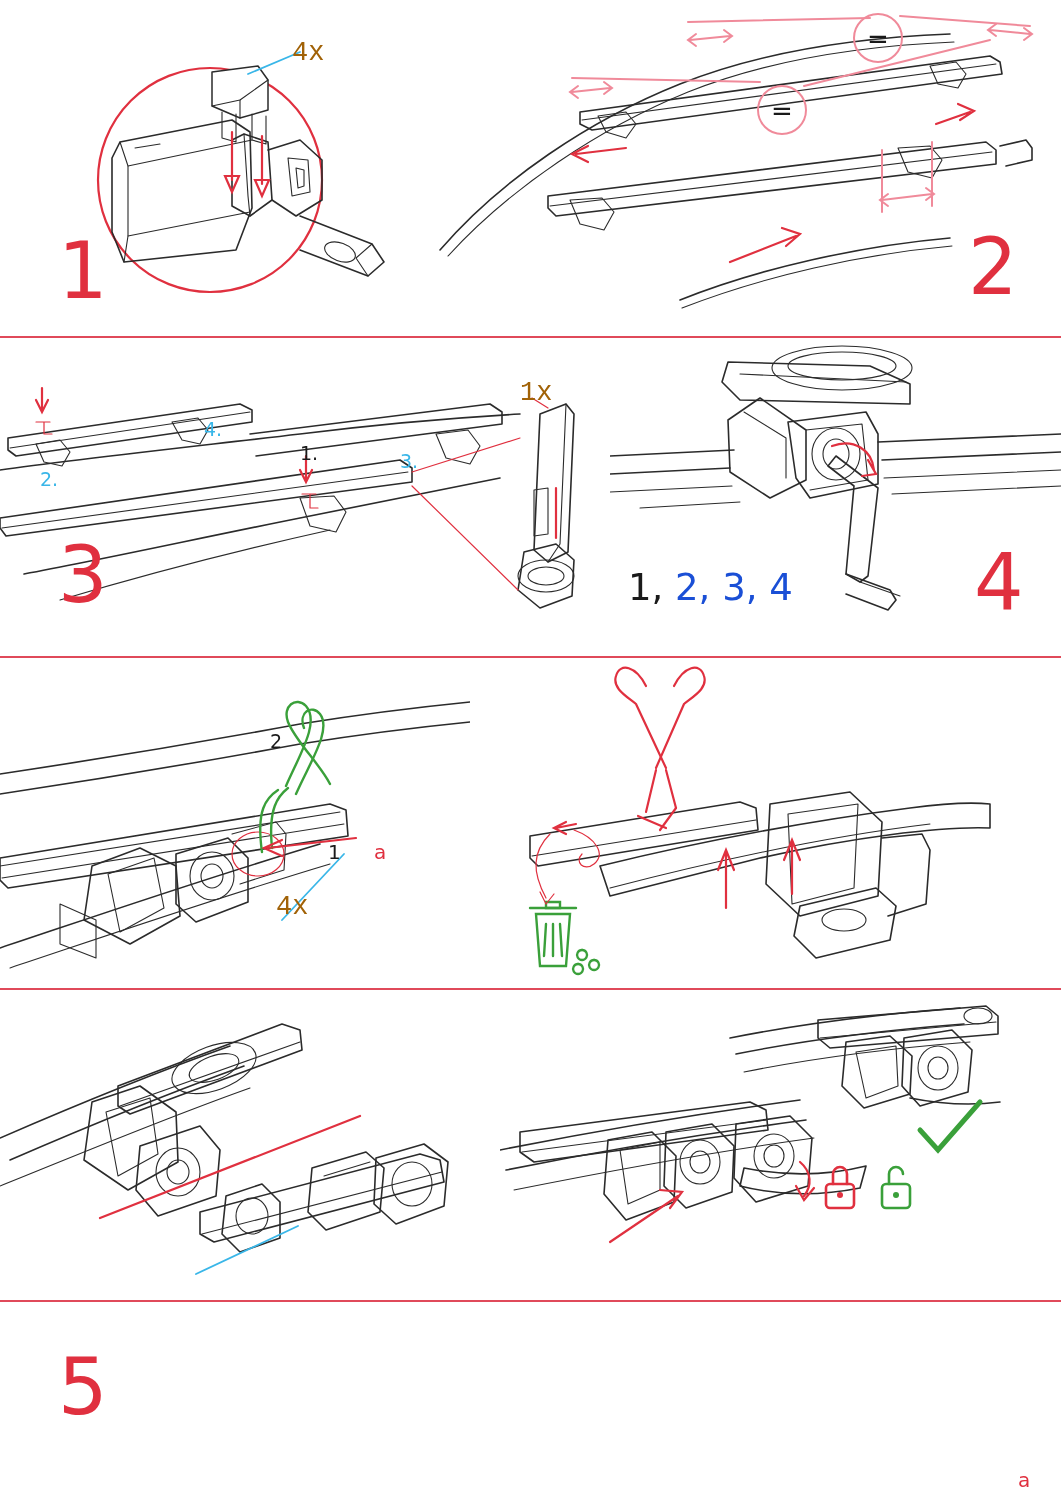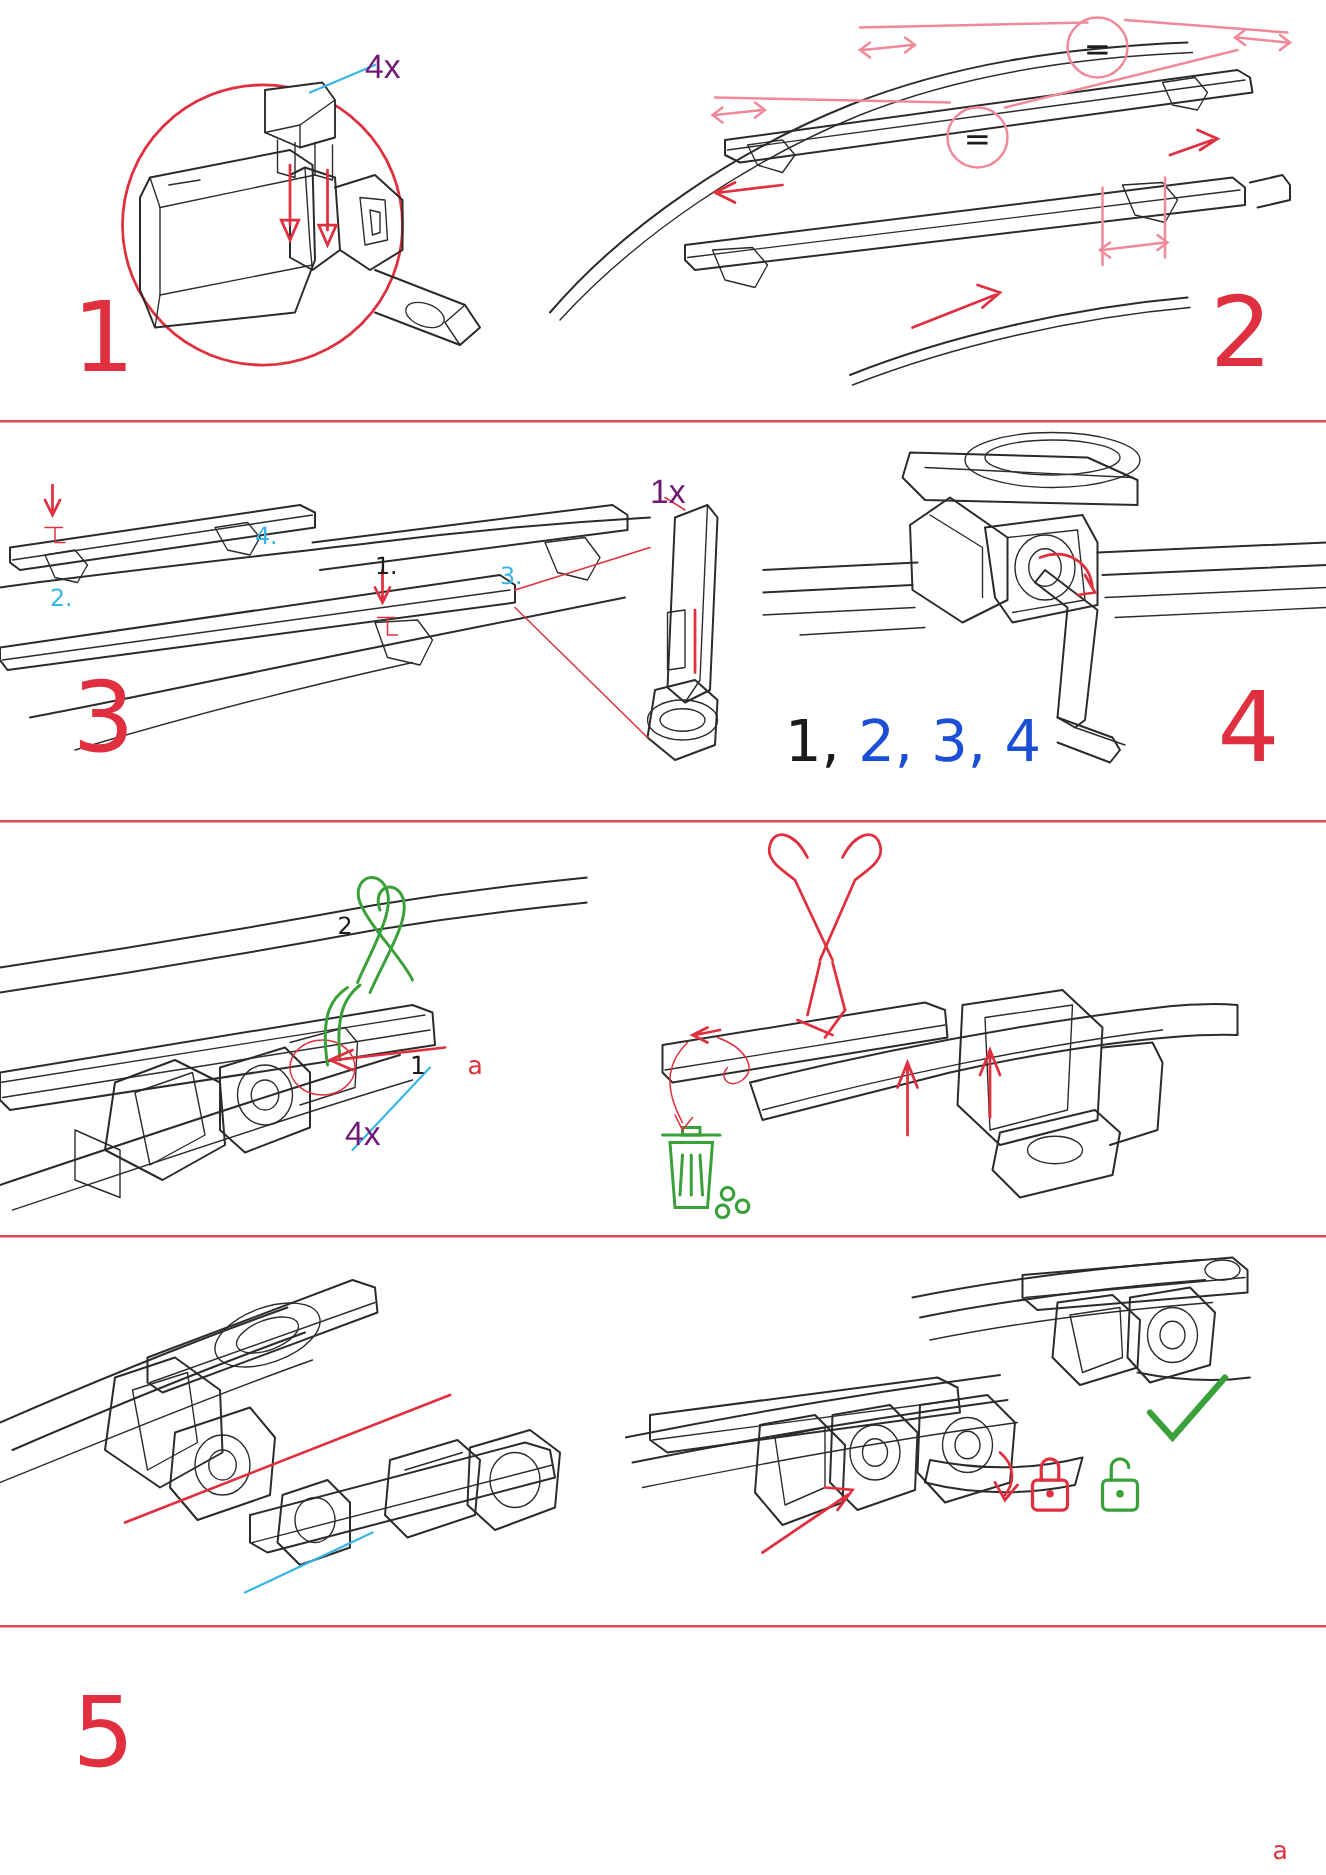--- a/index.html
+++ b/index.html
@@ -18,40 +18,40 @@
     font-family:"DejaVu Sans",sans-serif;
     color:#e0303f;
     font-size:78px;
     font-weight:400;
     line-height:1;
     letter-spacing:1px;
   }
 
   .qty{
     position:absolute;
-    font-family:Liberation Sans, sans-serif;
-    color:#701a75;
+    font-family:Liberation Mono, monospace;
+    color:#a16207;
     font-size:27px;
   }
   .smalllabel{
     position:absolute;
     font-family:"DejaVu Sans",sans-serif;
     color:#39b6e8;
     font-size:19px;
   }
   .redlabel{
     position:absolute;
     font-family:"DejaVu Sans",sans-serif;
     color:#e0303f;
     font-size:19px;
   }
   .seq{
     position:absolute;
     font-family:"DejaVu Sans",sans-serif;
-    font-size:46px;
+    font-size:37px;
     color:#1a1a1a;
   }
   .seq .b{color:#1a4fd6;}
 
   
   .footer{position:absolute;left:0;top:1300px;width:1061px;height:200px;}
   svg{display:block;}
   .ln{fill:none;stroke:#2b2b2b;stroke-width:1.6;stroke-linecap:round;stroke-linejoin:round;}
   .ln2{fill:none;stroke:#2b2b2b;stroke-width:1.1;stroke-linecap:round;stroke-linejoin:round;}
   .lnf{fill:#fff;stroke:#2b2b2b;stroke-width:1.5;stroke-linejoin:round;}

